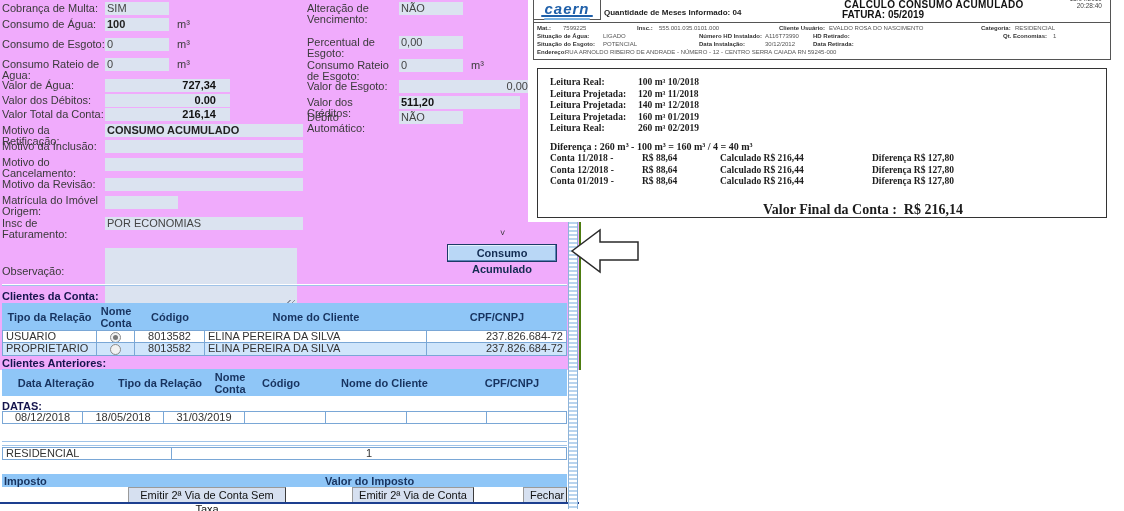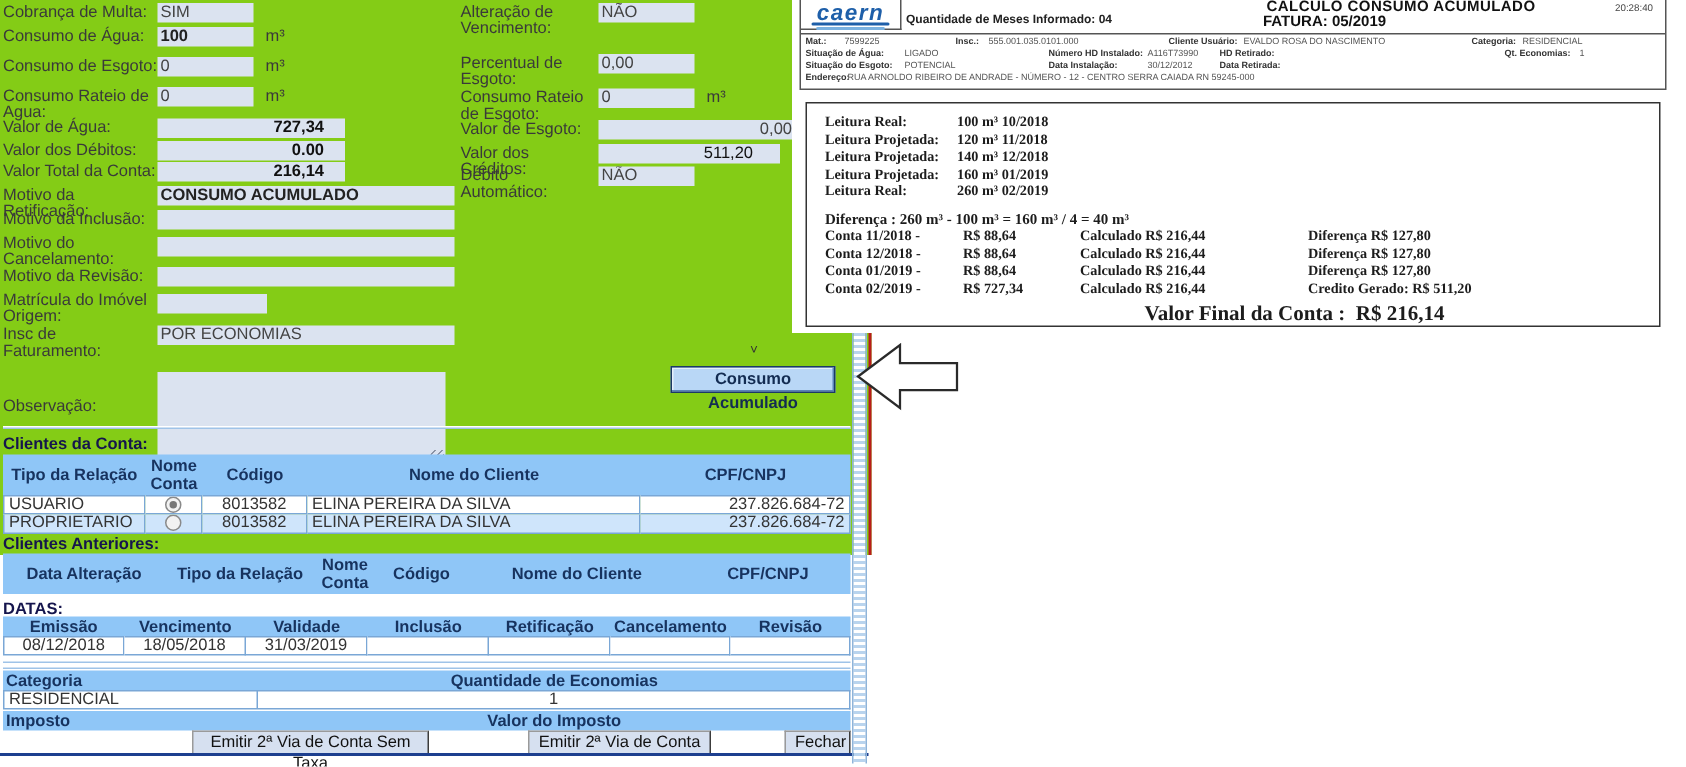--- a/index.html
+++ b/index.html
@@ -1,40 +1,40 @@
 <!DOCTYPE html>
 <html><head>
 <meta charset="utf-8">
 <style>
   html,body{margin:0;padding:0}
   body{width:1124px;height:511px;position:relative;overflow:hidden;background:#fff;
        font-family:"Liberation Sans",sans-serif;font-size:11px;color:#333}
 
   
-  .panel{position:absolute;left:0;top:0;width:581px;height:370px;background:#84cc16;
-         border-right:2px solid #b91c1c;box-sizing:border-box}
+  .panel{position:absolute;left:0;top:0;width:581px;height:370px;background:#f0abfc;
+         border-right:2px solid #4d7c0f;box-sizing:border-box}
   .panel-bottomline{position:absolute;left:0;top:502px;width:579px;height:2px;background:#1d3f8f}
   .scrollstrip{position:absolute;left:568px;top:0;width:10px;height:509px;z-index:3;
          background:repeating-linear-gradient(180deg,#ffffff 0 2px,#b9d4ee 2px 4px);
          border-left:1px solid #8fb4d9;border-right:1px solid #8fb4d9;box-sizing:border-box}
 
   
   .form-left{position:absolute;left:2px;top:2px;width:305px}
   .form-right{position:absolute;left:307px;top:2px;width:262px}
   .frow{display:flex;align-items:flex-start}
   .flabel{display:inline-block;width:103px;flex:0 0 103px;color:#3a3a3a;line-height:11px;padding-top:1px}
   .form-right .flabel{width:92px;flex:0 0 92px}
   .ffield{display:inline-block;background:#dbe3f0;height:13px;line-height:13px;
           padding:0 2px;box-sizing:border-box;color:#444;overflow:hidden;white-space:nowrap}
   .f-sm{width:64px}
   .f-num{width:125px;font-weight:bold;color:#111;text-align:right;padding-right:14px}
   .f-long{width:198px}
   .f-mat{width:73px;margin-left:75px;margin-top:2px}
   .f-esg{width:139px;font-weight:normal;text-align:right;padding-right:10px}
-  .f-cred{width:121px;font-weight:normal;color:#111;text-align:right;padding-right:18px}
+  .f-cred{width:121px;font-weight:bold;color:#111;padding-right:18px}
   .funit{margin-left:8px;color:#3a3a3a;line-height:13px}
   .bold{font-weight:bold;color:#222}
   .obs{width:192px;height:62px;background:#dbe3f0;position:relative}
   .obs-handle{position:absolute;right:1px;bottom:1px;width:9px;height:9px;
       background:repeating-linear-gradient(135deg,transparent 0 2px,#8a93a5 2px 3px)}
   .caret{position:absolute;left:500px;top:228px;font-size:9px;color:#333;z-index:2}
   .btn-consumo{position:absolute;left:447px;top:244px;width:110px;height:18px;z-index:2;
       background:#b9d7f6;border:1px solid #1c3a66;box-sizing:border-box;
       box-shadow:inset -1px -1px 0 #5b84b8,inset 1px 1px 0 #e6f0fb;
       font-weight:bold;color:#132c52;text-align:center;line-height:16px;cursor:pointer}
@@ -223,48 +223,35 @@
       <span class="th" style="width:100px">Tipo da Relação</span>
       <span class="th" style="width:40px">Nome Conta</span>
       <span class="th" style="width:62px">Código</span>
       <span class="th" style="width:145px">Nome do Cliente</span>
       <span class="th" style="width:110px">CPF/CNPJ</span>
     </div>
   </div>
 
   <div class="seclabel" style="top:400px">DATAS:</div>
   <div class="tbl" style="top:411px">
-    <div class="thead" style="height:13px">
-      <span class="th" style="width:81px">Emissão</span>
-      <span class="th" style="width:81px">Vencimento</span>
-      <span class="th" style="width:81px">Validade</span>
-      <span class="th" style="width:81px">Inclusão</span>
-      <span class="th" style="width:81px">Retificação</span>
-      <span class="th" style="width:80px">Cancelamento</span>
-      <span class="th" style="width:80px">Revisão</span>
-    </div>
     <div class="trow">
       <span class="td t-center" style="width:81px">08/12/2018</span>
       <span class="td t-center" style="width:81px">18/05/2018</span>
       <span class="td t-center" style="width:81px">31/03/2019</span>
       <span class="td t-center" style="width:81px"></span>
       <span class="td t-center" style="width:81px"></span>
       <span class="td t-center" style="width:80px"></span>
       <span class="td t-center" style="width:80px"></span>
     </div>
   </div>
 
   <div class="sep" style="top:440px"></div>
   <div class="sep" style="top:444px"></div>
 
   <div class="tbl" style="top:447px">
-    <div class="thead" style="height:13px">
-      <span class="th" style="width:170px;text-align:left">Categoria</span>
-      <span class="th" style="width:395px">Quantidade de Economias</span>
-    </div>
     <div class="trow">
       <span class="td" style="width:170px">RESIDENCIAL</span>
       <span class="td t-center" style="width:395px">1</span>
     </div>
   </div>
 
   <div class="tbl" style="top:474px">
     <div class="thead" style="height:13px">
       <span class="th" style="width:170px;text-align:left">Imposto</span>
       <span class="th" style="width:395px">Valor do Imposto</span>
@@ -348,23 +335,20 @@
 
     <div class="crow" style="top:84px">
       <span class="c1">Conta 11/2018 -</span><span class="c2">R$ 88,64</span><span class="c3">Calculado R$ 216,44</span><span>Diferença R$ 127,80</span>
     </div>
     <div class="crow" style="top:96px">
       <span class="c1">Conta 12/2018 -</span><span class="c2">R$ 88,64</span><span class="c3">Calculado R$ 216,44</span><span>Diferença R$ 127,80</span>
     </div>
     <div class="crow" style="top:107px">
       <span class="c1">Conta 01/2019 -</span><span class="c2">R$ 88,64</span><span class="c3">Calculado R$ 216,44</span><span>Diferença R$ 127,80</span>
     </div>
-    <div class="crow" style="top:119px">
-      <span class="c1">Conta 02/2019 -</span><span class="c2">R$ 727,34</span><span class="c3">Calculado R$ 216,44</span><span>Credito Gerado: R$ 511,20</span>
-    </div>
     <div class="crow" style="top:133px;left:225px;font-size:14px">
       <span>Valor Final da Conta :</span>&nbsp;&nbsp;<span>R$ 216,14</span>
     </div>
   </div>
 </div>
 
 <svg class="arrow" width="72" height="50">
   <polygon points="2,25 30,4 30,16 68,16 68,34 30,34 30,46" fill="#ffffff" stroke="#2a2a2a" stroke-width="1.5"></polygon>
 </svg>
 

